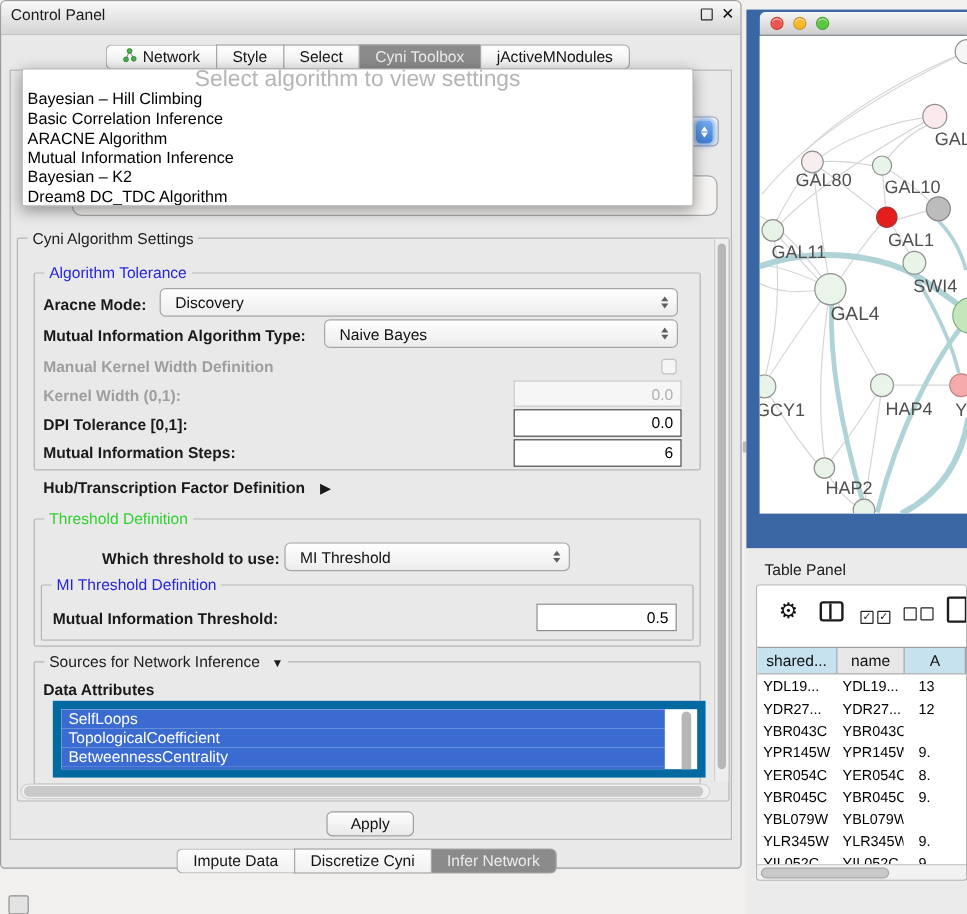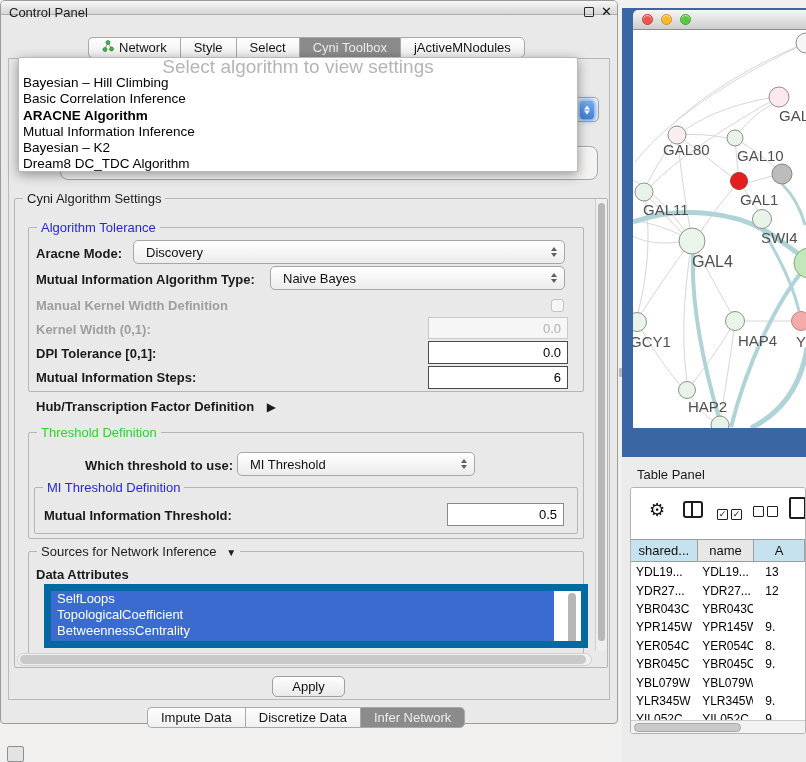--- a/index.html
+++ b/index.html
@@ -8,21 +8,21 @@
     position:relative; width:806px; height:762px; overflow:hidden;
     background:#f1f0ee;
     font-family:"Liberation Sans","DejaVu Sans",sans-serif;
     font-size:13px; color:#111;
   }
   .abs { position:absolute; }
 
   
   .cp-window { left:0; top:8; width:618px; height:724px; background:#e9e9e9;
     border:1px solid #9b9b9b; border-radius:5px 5px 4px 4px; }
-  .cp-titlebar { position:absolute; left:0; top:0; right:0; height:14px;
+  .cp-titlebar { position:absolute; left:0; top:0; right:0; height:28px;
     background:linear-gradient(#f8f8f8,#d5d5d5); border-bottom:1px solid #adadad;
     border-radius:4px 4px 0 0; }
   .cp-title { position:absolute; left:8px; top:4px; font-size:13px; color:#1c1c1c; }
   .float-ic { position:absolute; right:23px; top:6px; width:10px; height:10px;
     border:1.5px solid #2a2a2a; border-radius:1px; }
   .close-ic { position:absolute; right:5px; top:3px; font-size:13px; font-weight:bold; color:#111; }
 
   
   .tabrow { display:flex; height:21px; }
   .tab { background:linear-gradient(#fdfdfd,#f0f0f0); border-top:1px solid #a8a8a8;
@@ -66,21 +66,21 @@
 
   .chk { position:absolute; width:13px; height:13px; border:1px solid #c3c3c3;
     border-radius:3px; background:#f5f5f5; }
 
   
   .popup { left:18px; top:57px; width:560px; height:115px; background:#fff;
     border:1px solid #b9b9b9; border-radius:2px; box-shadow:0 3px 12px rgba(0,0,0,.38);
     z-index:30; overflow:hidden; }
   .pop-placeholder { height:17px; text-align:center; color:#b5b5b5; font-size:19px; line-height:17px; }
   .pop-item { height:16.3px; line-height:16.3px; padding-left:4px; font-size:13.5px; color:#000; }
-  .pop-item.bold { font-weight:bold; }
+  .pop-item.bold { font-weight:normal; }
 
   
   .vtrack { position:absolute; background:#eeeeee; border-left:1px solid #cfcfcf; }
   .vthumb { position:absolute; background:#b7b7b7; border-radius:4px; }
   .htrack { position:absolute; background:#f0f0f0; border:1px solid #d2d2d2; border-radius:7px; }
   .hthumb { position:absolute; background:#c9c9c9; border-radius:4.5px; }
 
   
   .listbox { position:absolute; background:#fff; border:7px solid #0369a1; overflow:hidden; }
   .li-sel { width:503px; height:16px; line-height:16px; padding-left:6px;
@@ -277,21 +277,21 @@
 
   <div class="btn" style="left:272px; top:676px; width:73px; height:21px;">
     <span>Apply</span>
   </div>
 
   <div class="abs tabrow" style="left:147px; top:707px;">
     <div class="tab first">
         <span>Impute Data</span>
       </div>
     <div class="tab">
-        <span>Discretize Data</span>
+        <span>Discretize Cyni</span>
       </div>
     <div class="tab sel last">
         <span>Infer Network</span>
       </div>
   </div>
 
   <div class="abs grip"></div>
 
   <div class="abs mini-window-ic"></div>
 

